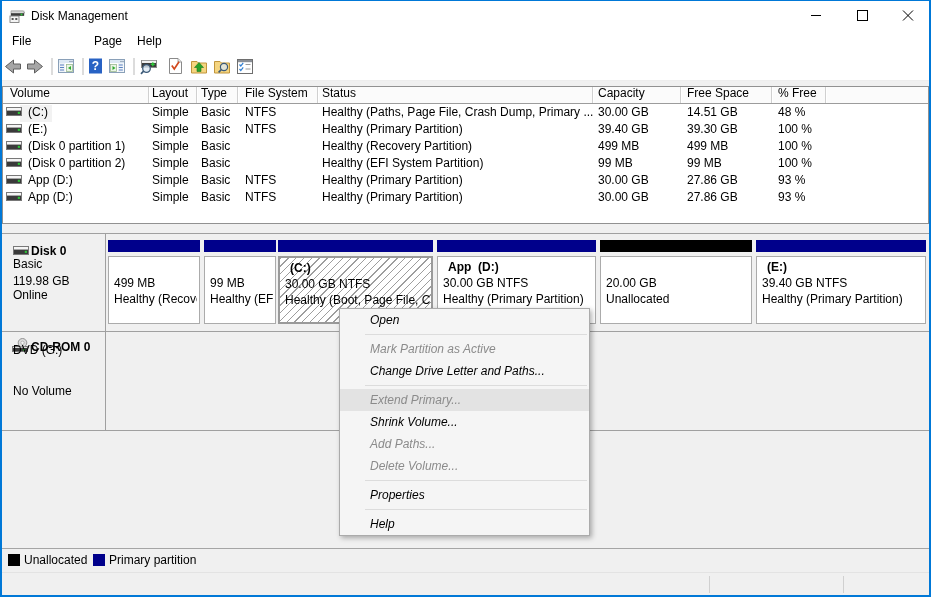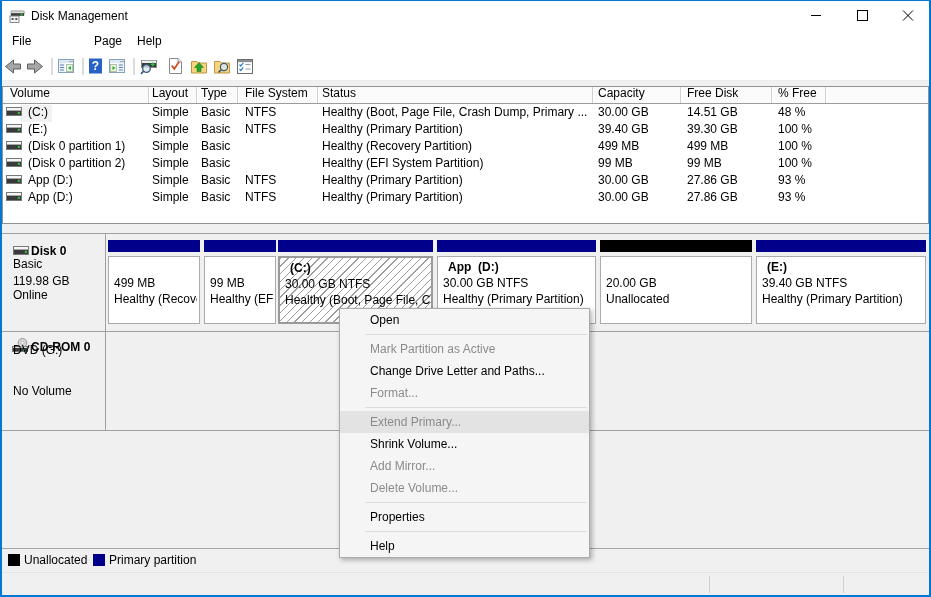--- a/index.html
+++ b/index.html
@@ -11,21 +11,21 @@
   .bd{position:absolute;background:#0078d7;z-index:50;}
   
   .cell{position:absolute;height:17px;line-height:17px;white-space:nowrap;}
   .hsep{position:absolute;top:87px;height:16px;width:1px;background:#d0d0d0;}
   .hsep2{position:absolute;top:87px;height:16px;width:1px;background:#fff;}
   
   .band{position:absolute;top:240px;height:12px;background:#00008b;}
   .pbox{position:absolute;top:256px;height:68px;background:#fff;border:1px solid #ababab;}
   .pl{position:absolute;left:4px;height:16px;line-height:16px;white-space:nowrap;overflow:hidden;}
   
-  .mi{height:22px;line-height:22px;padding-left:30px;white-space:nowrap;}
+  .mi{height:22px;line-height:22px;padding-left:30px;white-space:nowrap;font-style:italic;}
   .dis{color:#8b8b8b;}
   .msep{height:7px;position:relative;}
   .msep:after{content:"";position:absolute;left:25px;right:2px;top:3px;height:1px;background:#dcdcdc;}
 </style>
 </head>
 <body>
 <div id="win">
 
   <div class="abs" style="left:0;top:0;width:931px;height:31px;background:#fff;"></div>
   <div class="abs" style="left:9px;top:8px;">
@@ -135,38 +135,38 @@
       <div class="hsep" style="left:771px"></div>
       <div class="hsep2" style="left:772px"></div>
       <div class="hsep" style="left:825px"></div>
       <div class="hsep2" style="left:826px"></div>
       <div class="cell" style="left:10px;top:85px;">Volume</div>
       <div class="cell" style="left:152px;top:85px;">Layout</div>
       <div class="cell" style="left:201px;top:85px;">Type</div>
       <div class="cell" style="left:245px;top:85px;">File System</div>
       <div class="cell" style="left:322px;top:85px;">Status</div>
       <div class="cell" style="left:598px;top:85px;">Capacity</div>
-      <div class="cell" style="left:687px;top:85px;">Free Disk</div>
+      <div class="cell" style="left:687px;top:85px;">Free Space</div>
       <div class="cell" style="left:778px;top:85px;">% Free</div>
     </div>
   <div id="rows">
       <div class="abs" style="left:20px;top:105px;width:32px;height:17px;background:#f2f2f2;"></div>
       <div class="abs" style="left:6px;top:104px;width:16px;height:17px;">
         <svg width="16" height="11" viewBox="0 0 16 11" style="position:absolute;left:0;top:2px;">
           <rect x="0.5" y="1.5" width="15" height="8" fill="#e3e3e3" stroke="#787878" stroke-width="1"></rect>
           <rect x="1" y="2" width="14" height="2.6" fill="#f5f5f5"></rect>
           <rect x="1" y="4.6" width="14" height="4.4" fill="#3a3a3a"></rect>
           <rect x="11.8" y="5.8" width="2.1" height="2.1" fill="#2dc937"></rect>
         </svg>
       </div>
       <div class="cell" style="left:28px;top:104px;">(C:)</div>
       <div class="cell" style="left:152px;top:104px;">Simple</div>
       <div class="cell" style="left:201px;top:104px;">Basic</div>
       <div class="cell" style="left:245px;top:104px;">NTFS</div>
-      <div class="cell" style="left:322px;top:104px;">Healthy (Boot, Page File, Crash Dump, Primary ...</div>
+      <div class="cell" style="left:322px;top:104px;">Healthy (Paths, Page File, Crash Dump, Primary ...</div>
       <div class="cell" style="left:598px;top:104px;">30.00 GB</div>
       <div class="cell" style="left:687px;top:104px;">14.51 GB</div>
       <div class="cell" style="left:778px;top:104px;">48 %</div>
       <div class="abs" style="left:6px;top:121px;width:16px;height:17px;">
         <svg width="16" height="11" viewBox="0 0 16 11" style="position:absolute;left:0;top:2px;">
           <rect x="0.5" y="1.5" width="15" height="8" fill="#e3e3e3" stroke="#787878" stroke-width="1"></rect>
           <rect x="1" y="2" width="14" height="2.6" fill="#f5f5f5"></rect>
           <rect x="1" y="4.6" width="14" height="4.4" fill="#3a3a3a"></rect>
           <rect x="11.8" y="5.8" width="2.1" height="2.1" fill="#2dc937"></rect>
         </svg>
@@ -320,25 +320,24 @@
 
   <div class="abs" style="left:1px;top:572px;width:929px;height:23px;background:#f0f0f0;border-top:1px solid #e3e3e3;box-sizing:border-box;"></div>
   <div class="abs" style="left:709px;top:576px;width:1px;height:17px;background:#d0d0d0;"></div>
   <div class="abs" style="left:843px;top:576px;width:1px;height:17px;background:#d0d0d0;"></div>
 
   <div class="abs" style="left:339px;top:308px;width:251px;background:#f5f5f5;border:1px solid #ababab;box-sizing:border-box;box-shadow:2px 2px 5px rgba(0,0,0,0.3);z-index:40;">
     <div class="mi">Open</div>
     <div class="msep"></div>
     <div class="mi dis">Mark Partition as Active</div>
     <div class="mi">Change Drive Letter and Paths...</div>
-    <div class="mi dis">Format...</div>
     <div class="msep"></div>
     <div class="mi dis" style="background:#e3e3e3;">Extend Primary...</div>
     <div class="mi">Shrink Volume...</div>
-    <div class="mi dis">Add Mirror...</div>
+    <div class="mi dis">Add Paths...</div>
     <div class="mi dis">Delete Volume...</div>
     <div class="msep"></div>
     <div class="mi">Properties</div>
     <div class="msep"></div>
     <div class="mi">Help</div>
   </div>
 
   <div class="bd" style="left:0;top:0;width:931px;height:1px;"></div>
   <div class="bd" style="left:0;top:0;width:2px;height:597px;"></div>
   <div class="bd" style="left:929px;top:0;width:2px;height:597px;"></div>

